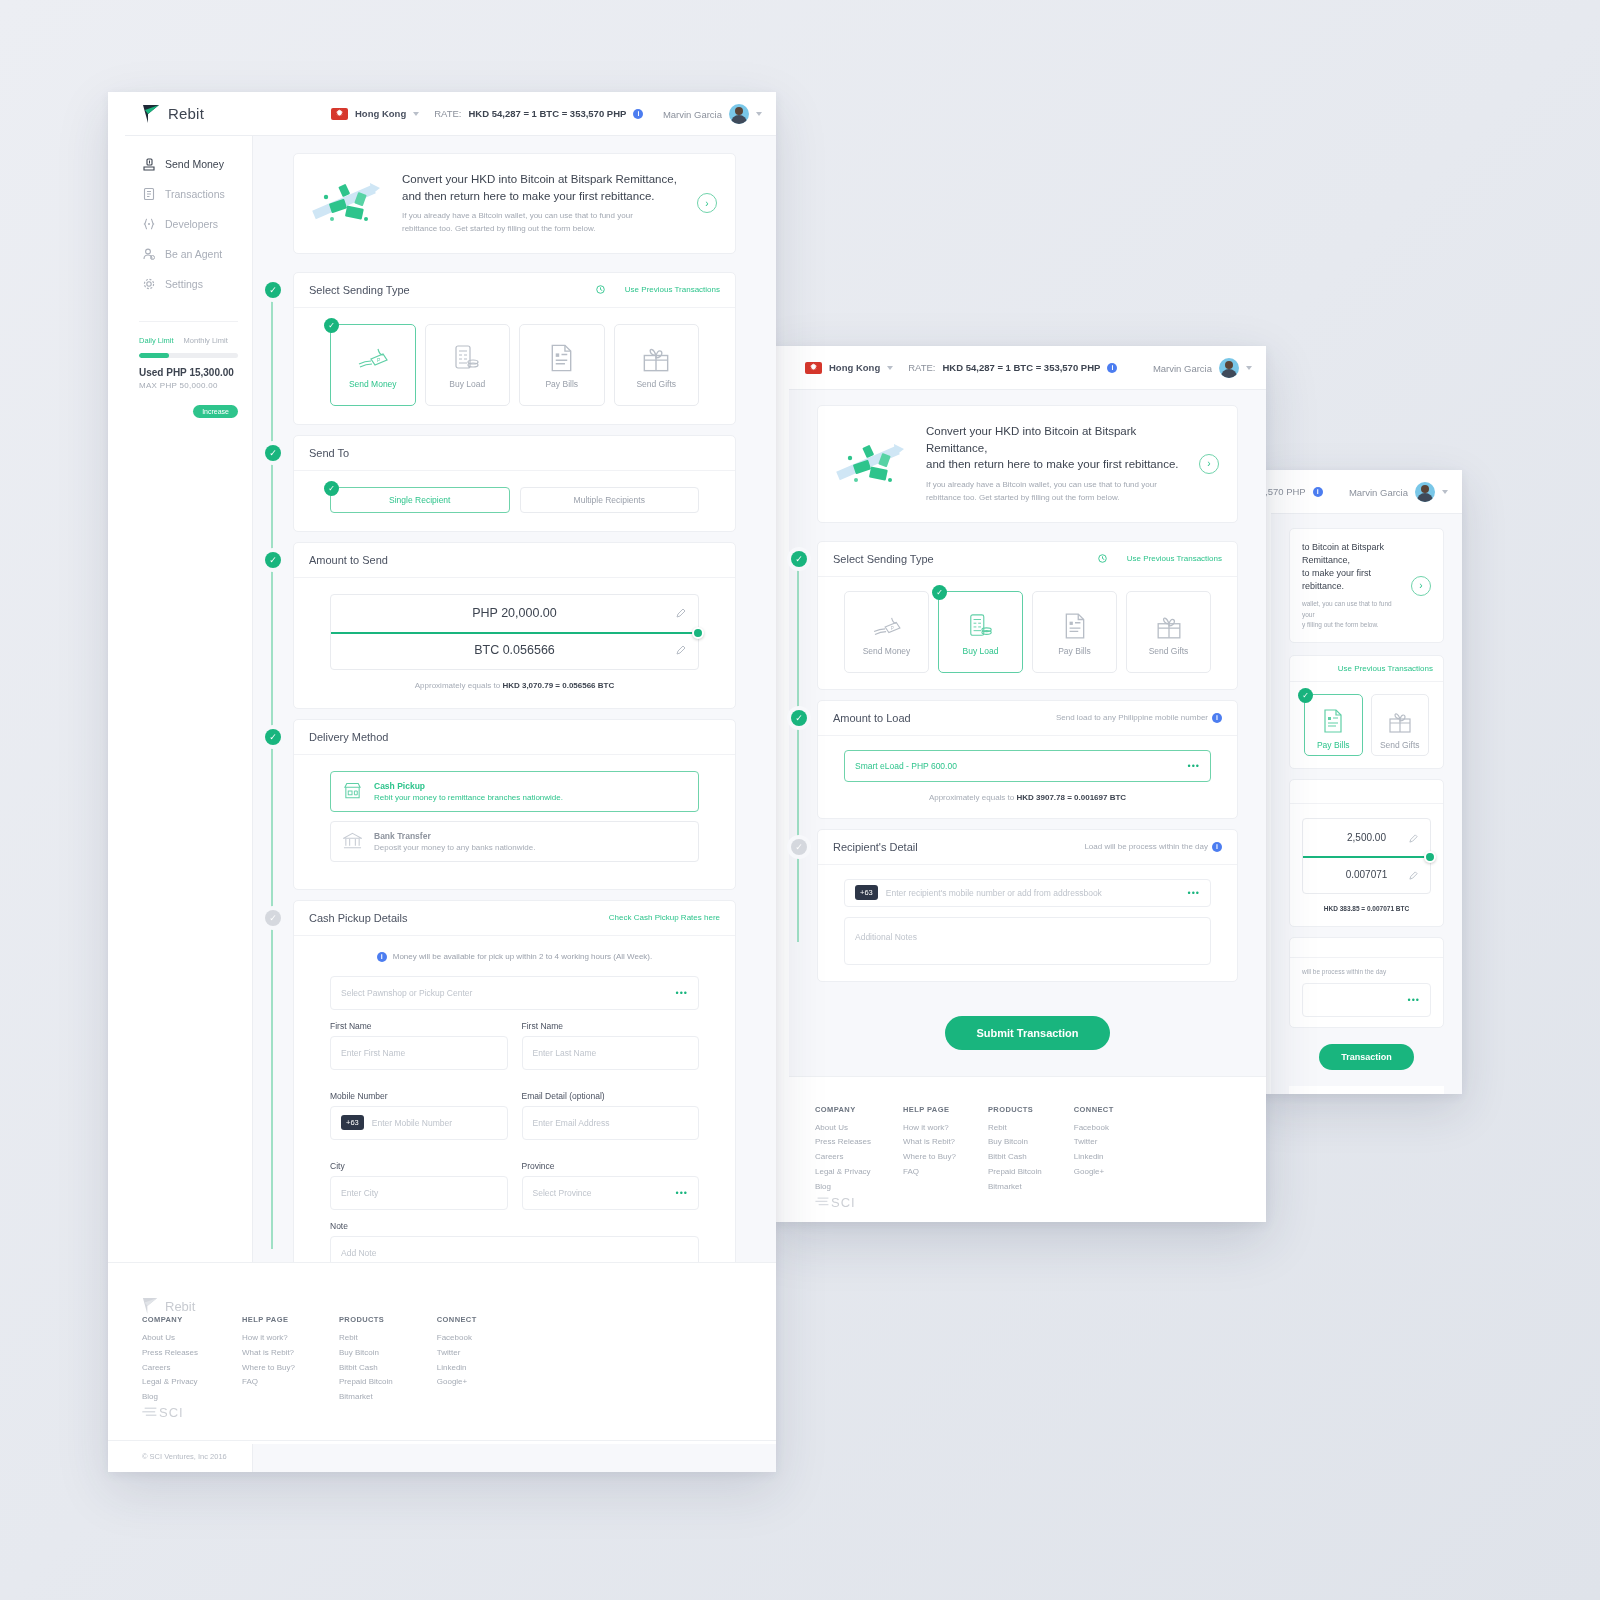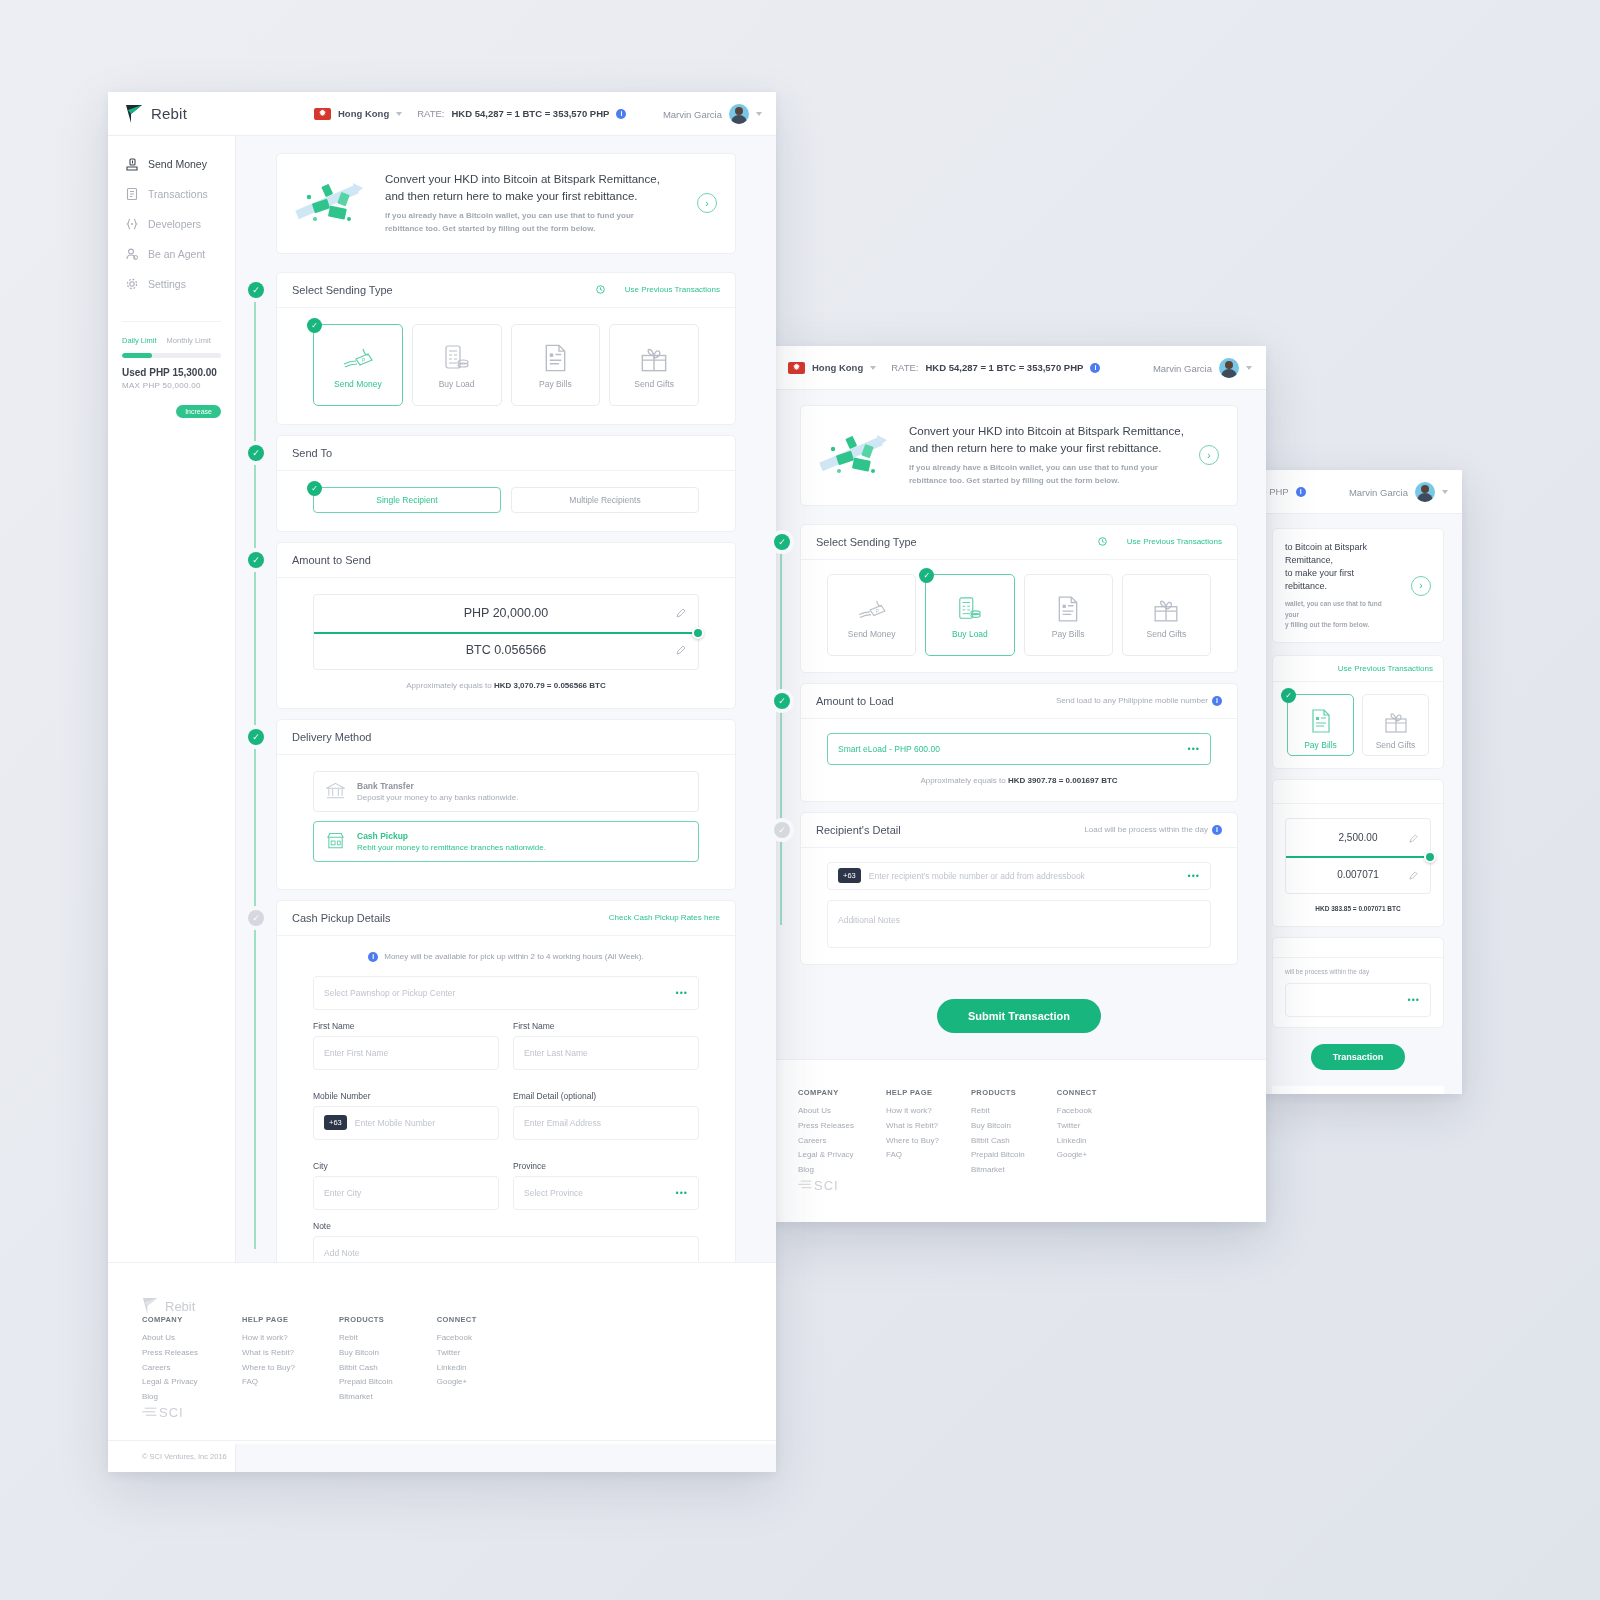--- a/index.html
+++ b/index.html
@@ -6,21 +6,21 @@
   html, body {
     width: 1600px; height: 1600px;
     font-family: "Liberation Sans", sans-serif;
     background: #e8eaf0;
     overflow: hidden;
   }
   .stage { position: relative; width: 1600px; height: 1600px;
     background: linear-gradient(135deg,#eceef3 0%,#e6e9ef 50%,#dfe3ea 100%); }
 
   
-  .window { position: absolute; background: #fff; overflow: hidden; }
+  .window { position: absolute; background: #fff; overflow: hidden; padding-left: 17px; }
   .w1 { left: 108px; top: 92px; width: 668px; height: 1380px;
         box-shadow: 0 18px 50px rgba(40,50,80,.13), 0 3px 10px rgba(40,50,80,.07); }
   .w2 { left: 772px; top: 346px; width: 494px; height: 876px;
         box-shadow: 0 18px 50px rgba(40,50,80,.16), 0 3px 10px rgba(40,50,80,.08); }
   .w3 { left: 1254px; top: 470px; width: 208px; height: 624px;
         box-shadow: 0 16px 44px rgba(40,50,80,.14), 0 3px 9px rgba(40,50,80,.07); }
 
   
   .topbar { height: 44px; background:#fff; border-bottom:1px solid #eceef2;
             display:flex; align-items:center; position:relative; }
@@ -75,21 +75,21 @@
 
   .content { flex:1; background:#f7f8fb; padding:17px 40px 0 40px; position:relative; }
 
   
   .card { background:#fff; border:1px solid #edeff3; border-radius:5px; }
   .promo { display:flex; align-items:center; gap:14px; padding:17px 18px; margin-bottom:18px; }
   .promo-ill { width:76px; flex:0 0 76px; height:56px; }
   .promo-ill svg { display:block; }
   .promo-txt { flex:1; }
   .promo-h { font-size:11.5px; line-height:1.45; color:#3d4450; }
-  .promo-p { font-size:8px; line-height:1.6; color:#a3a9b3; margin-top:6px;font-weight:bold; }
+  .promo-p { font-size:8px; line-height:1.6; color:#a3a9b3; margin-top:6px; }
   .circ-arrow { width:20px;height:20px;border-radius:50%;border:1px solid #6fd3ab;
                 display:flex;align-items:center;justify-content:center;color:#2ec48c;
                 font-size:10px; flex:0 0 20px; }
 
   
   .steps { position:relative; }
   .rail { position:absolute; left:-22px; top:14px; bottom:40px; width:2px; background:#9fe0c5; }
   .sec { margin-bottom:10px; position:relative; }
   .dot { position:absolute; left:-29px; top:9px; width:16px;height:16px;border-radius:50%;
          background:#19b57e; color:#fff; display:flex;align-items:center;justify-content:center;
@@ -727,46 +727,46 @@
               <div class="approx"><span>Approximately equals to</span> <b>HKD 3,070.79 = 0.056566 BTC</b></div>
             </div>
           </div>
 
           <div class="sec card">
             <span class="dot">✓</span>
             <div class="sec-head">
               <span class="sec-title">Delivery Method</span>
             </div>
             <div class="sec-body">
-              <div class="opt">
-                <span class="opt-ico">
-                  <svg width="19" height="18" viewBox="0 0 20 18">
-                      <path d="M10 1l9 5H1z" fill="none" stroke="#c6cbd3" stroke-width="1.1"></path>
-                      <path d="M3 7v7M7 7v7M13 7v7M17 7v7M1 16h18" stroke="#c6cbd3" stroke-width="1.1"></path>
-                    </svg>
-                </span>
-                <span>
-                  <span class="opt-t" style="display:block;">Bank Transfer</span>
-                  <span class="opt-s" style="display:block;">Deposit your money to any banks nationwide.</span>
-                </span>
-              </div>
               <div class="opt on">
                 <span class="opt-ico">
                   <svg width="19" height="18" viewBox="0 0 20 18">
                       <path d="M2 5h16l-2-4H4z" fill="none" stroke="#5fcfa6" stroke-width="1.1"></path>
                       <path d="M3 5v11h14V5" fill="none" stroke="#5fcfa6" stroke-width="1.1"></path>
                       <rect x="5.5" y="9" width="4" height="4" fill="none" stroke="#5fcfa6" stroke-width="1"></rect>
                       <path d="M12 9h3v4h-3z" fill="none" stroke="#5fcfa6" stroke-width="1"></path>
                     </svg>
                 </span>
                 <span>
                   <span class="opt-t" style="display:block;">Cash Pickup</span>
                   <span class="opt-s" style="display:block;">Rebit your money to remittance branches nationwide.</span>
                 </span>
               </div>
+              <div class="opt">
+                <span class="opt-ico">
+                  <svg width="19" height="18" viewBox="0 0 20 18">
+                      <path d="M10 1l9 5H1z" fill="none" stroke="#c6cbd3" stroke-width="1.1"></path>
+                      <path d="M3 7v7M7 7v7M13 7v7M17 7v7M1 16h18" stroke="#c6cbd3" stroke-width="1.1"></path>
+                    </svg>
+                </span>
+                <span>
+                  <span class="opt-t" style="display:block;">Bank Transfer</span>
+                  <span class="opt-s" style="display:block;">Deposit your money to any banks nationwide.</span>
+                </span>
+              </div>
             </div>
           </div>
 
           <div class="sec card">
             <span class="dot idle">✓</span>
             <div class="sec-head">
               <span class="sec-title">Cash Pickup Details</span>
               <span class="sec-link">Check Cash Pickup Rates here</span>
             </div>
             <div class="sec-body">

